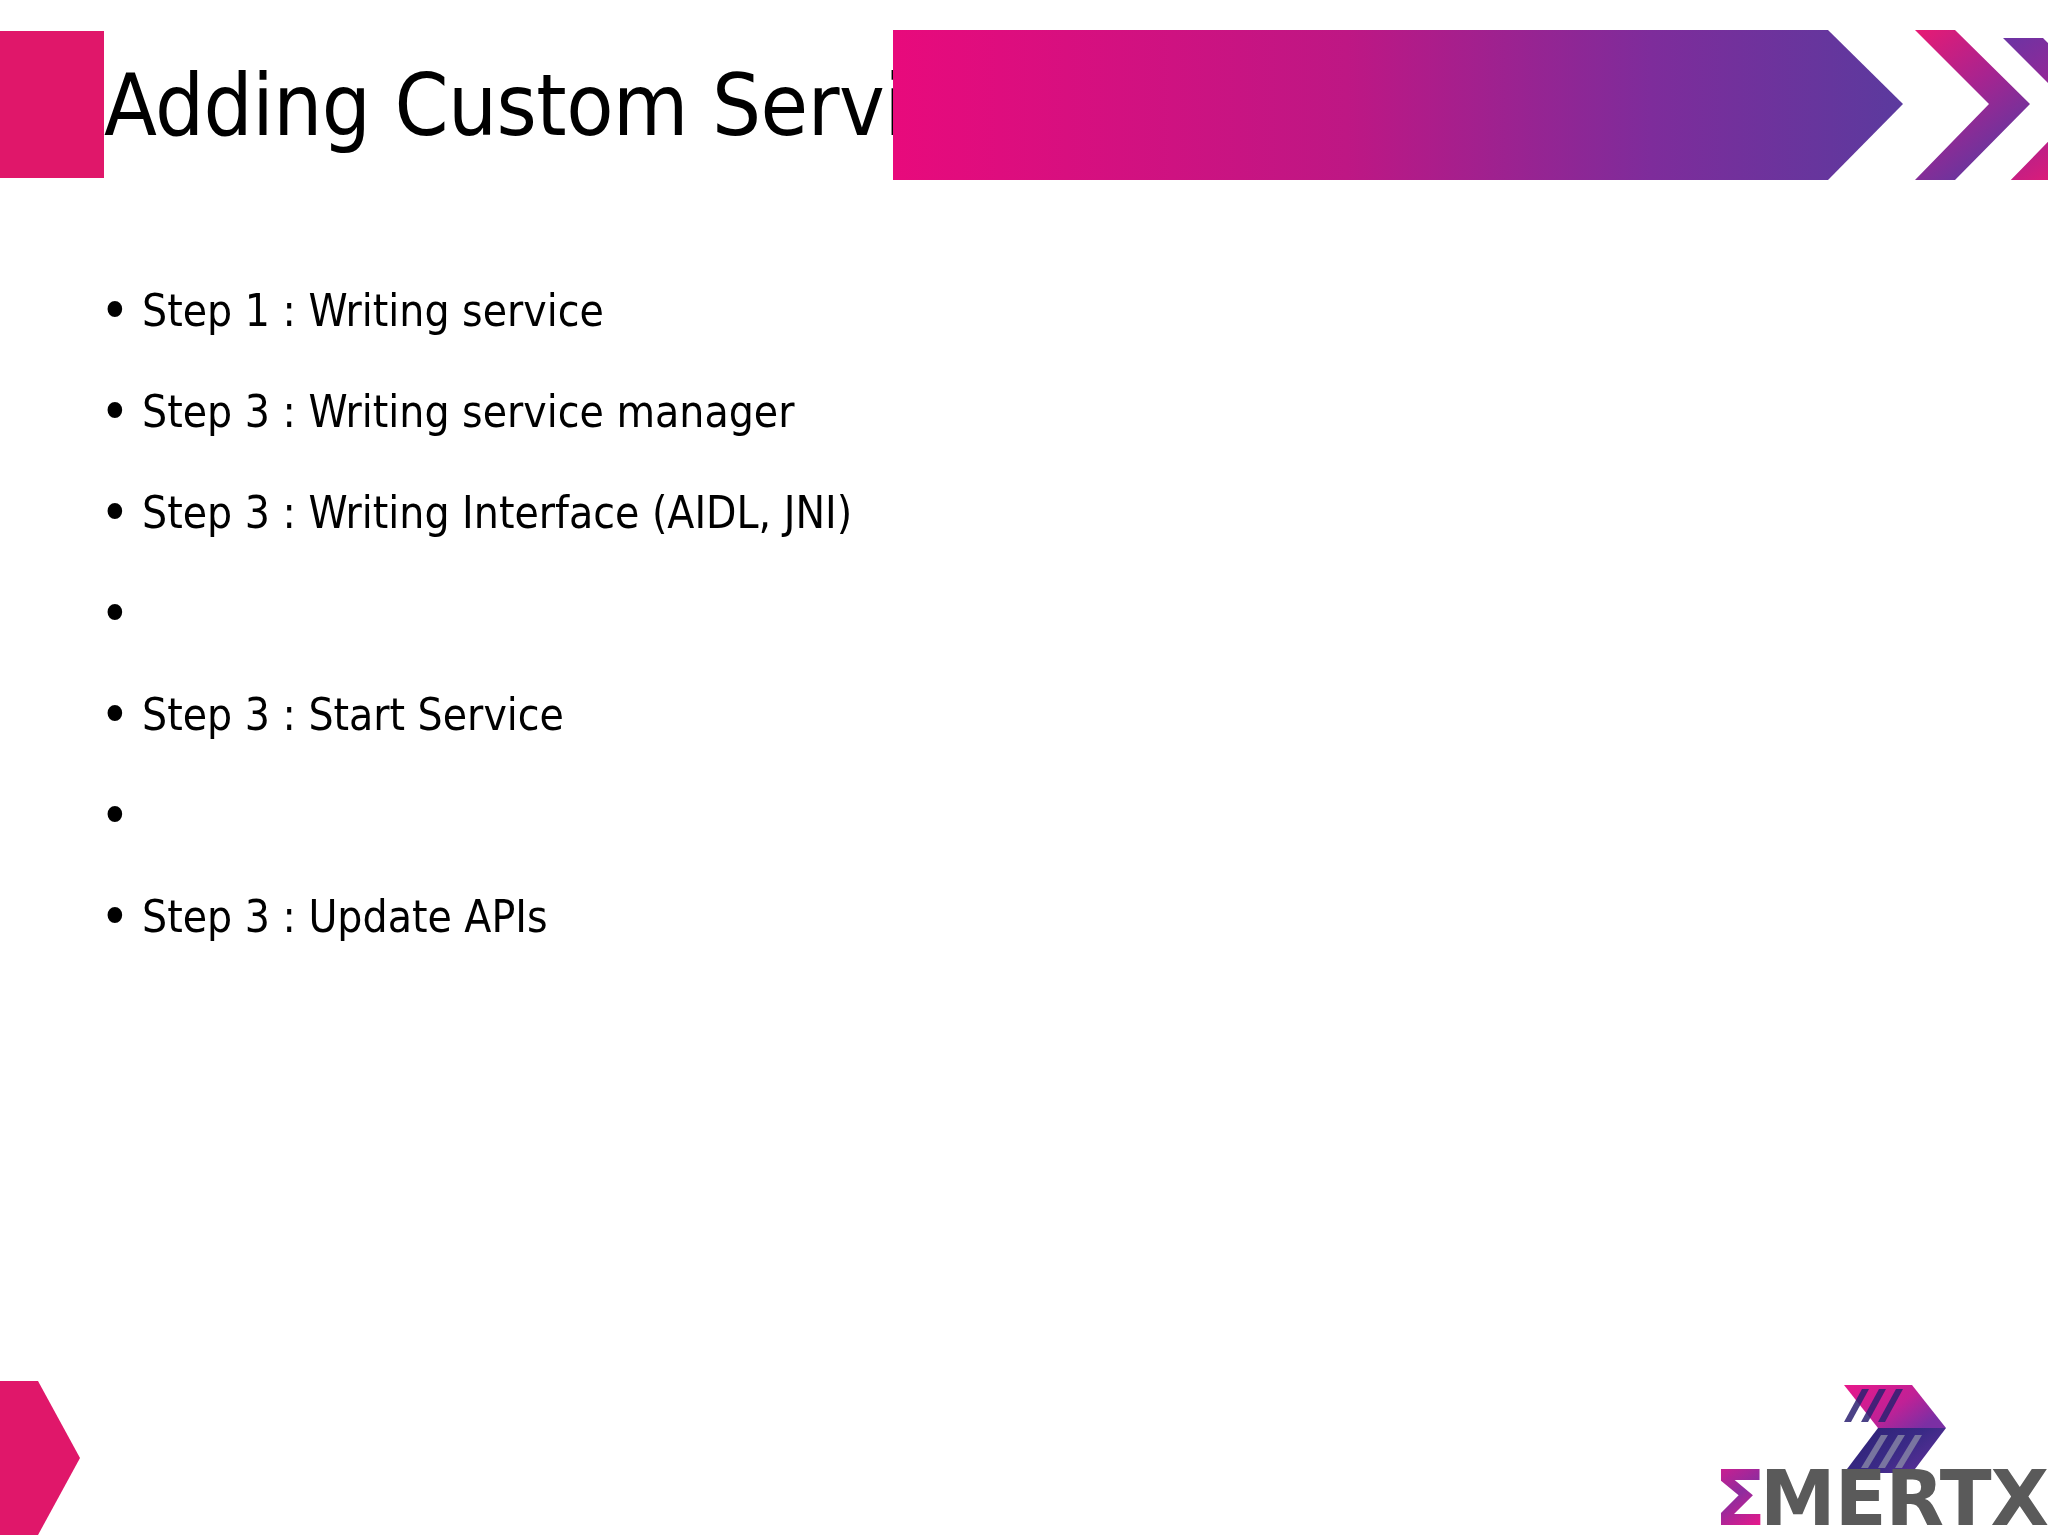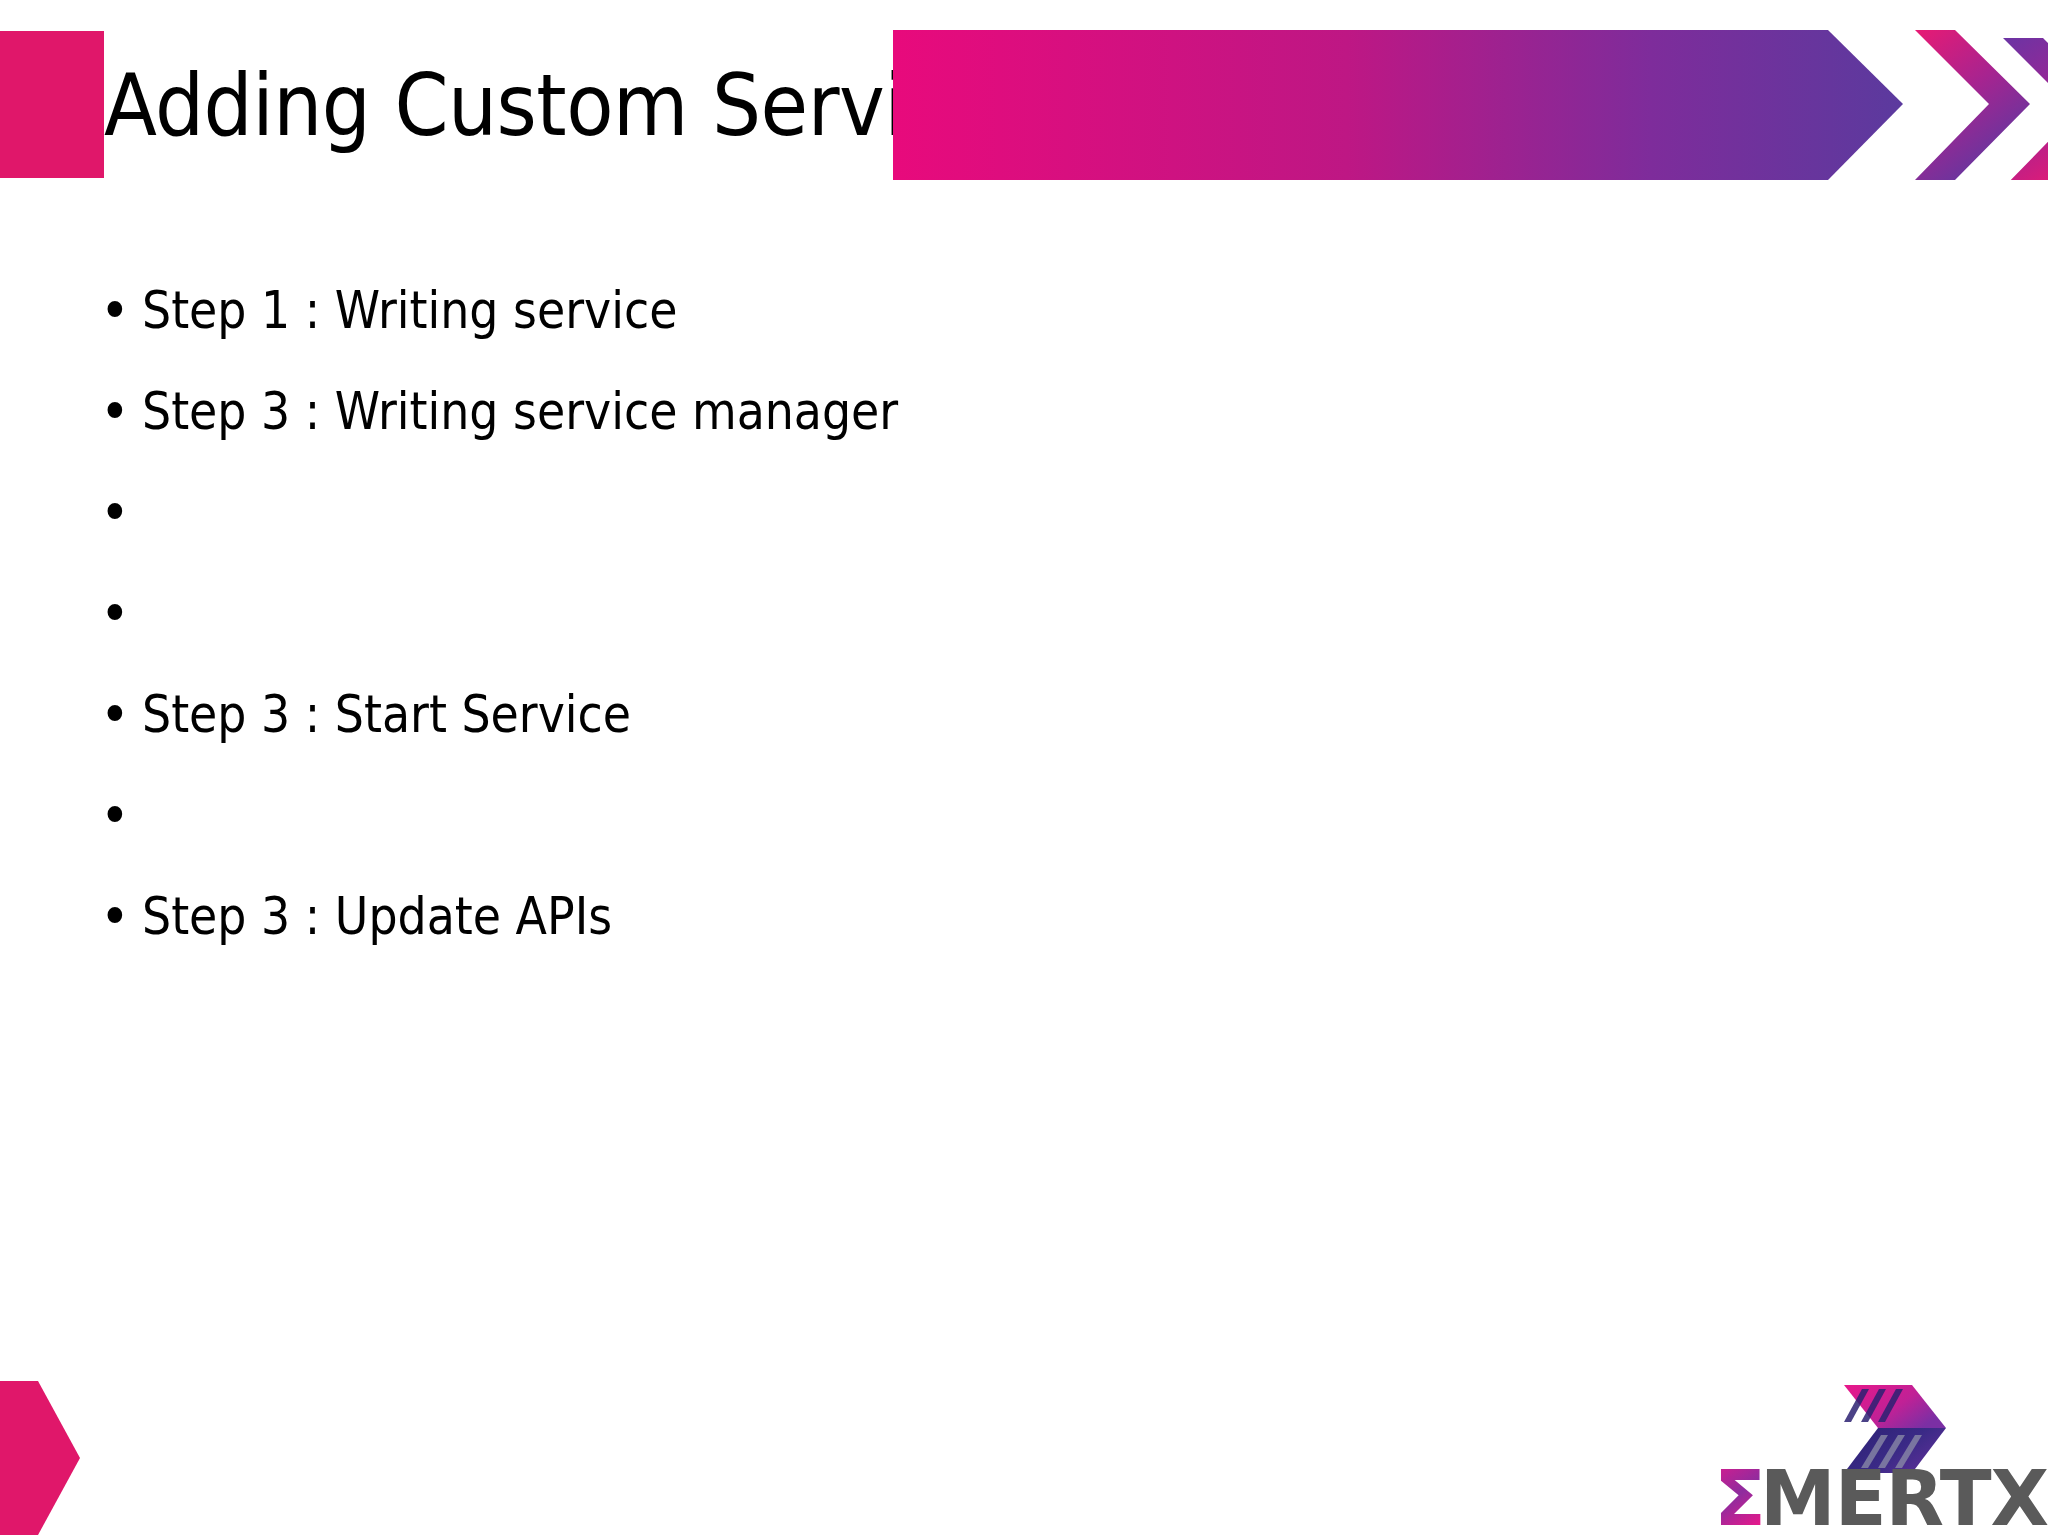--- a/index.html
+++ b/index.html
@@ -74,21 +74,21 @@
     width: 46px;
     font-size: 56px;
     line-height: 86px;
     color: #000;
     text-align: left;
     padding-left: 4px;
     box-sizing: border-box;
   }
   .bullet-text {
     flex: 1 1 auto;
-    font-size: 51px;
+    font-size: 44px;
     line-height: 86px;
     color: #000000;
     white-space: nowrap;
     letter-spacing: 0px;
     font-family: "DejaVu Sans Condensed", "Liberation Sans Narrow", "Liberation Sans", sans-serif;
   }
 
   
   #footer-arrow-left {
     position: absolute;
@@ -154,20 +154,21 @@
     <span class="bullet-text">Step 1 : Writing service</span>
   </div>
 
   <div class="bullet-row">
     <span class="bullet-marker">•</span>
     <span class="bullet-text">Step 3 : Writing service manager</span>
   </div>
 
   <div class="bullet-row">
     <span class="bullet-marker">•</span>
+    <span class="bullet-text">Step 3 : Writing Interface (AIDL, JNI)</span>
   </div>
 
   <div class="bullet-row">
     <span class="bullet-marker">•</span>
   </div>
 
   <div class="bullet-row">
     <span class="bullet-marker">•</span>
     <span class="bullet-text">Step 3 : Start Service</span>
   </div>

